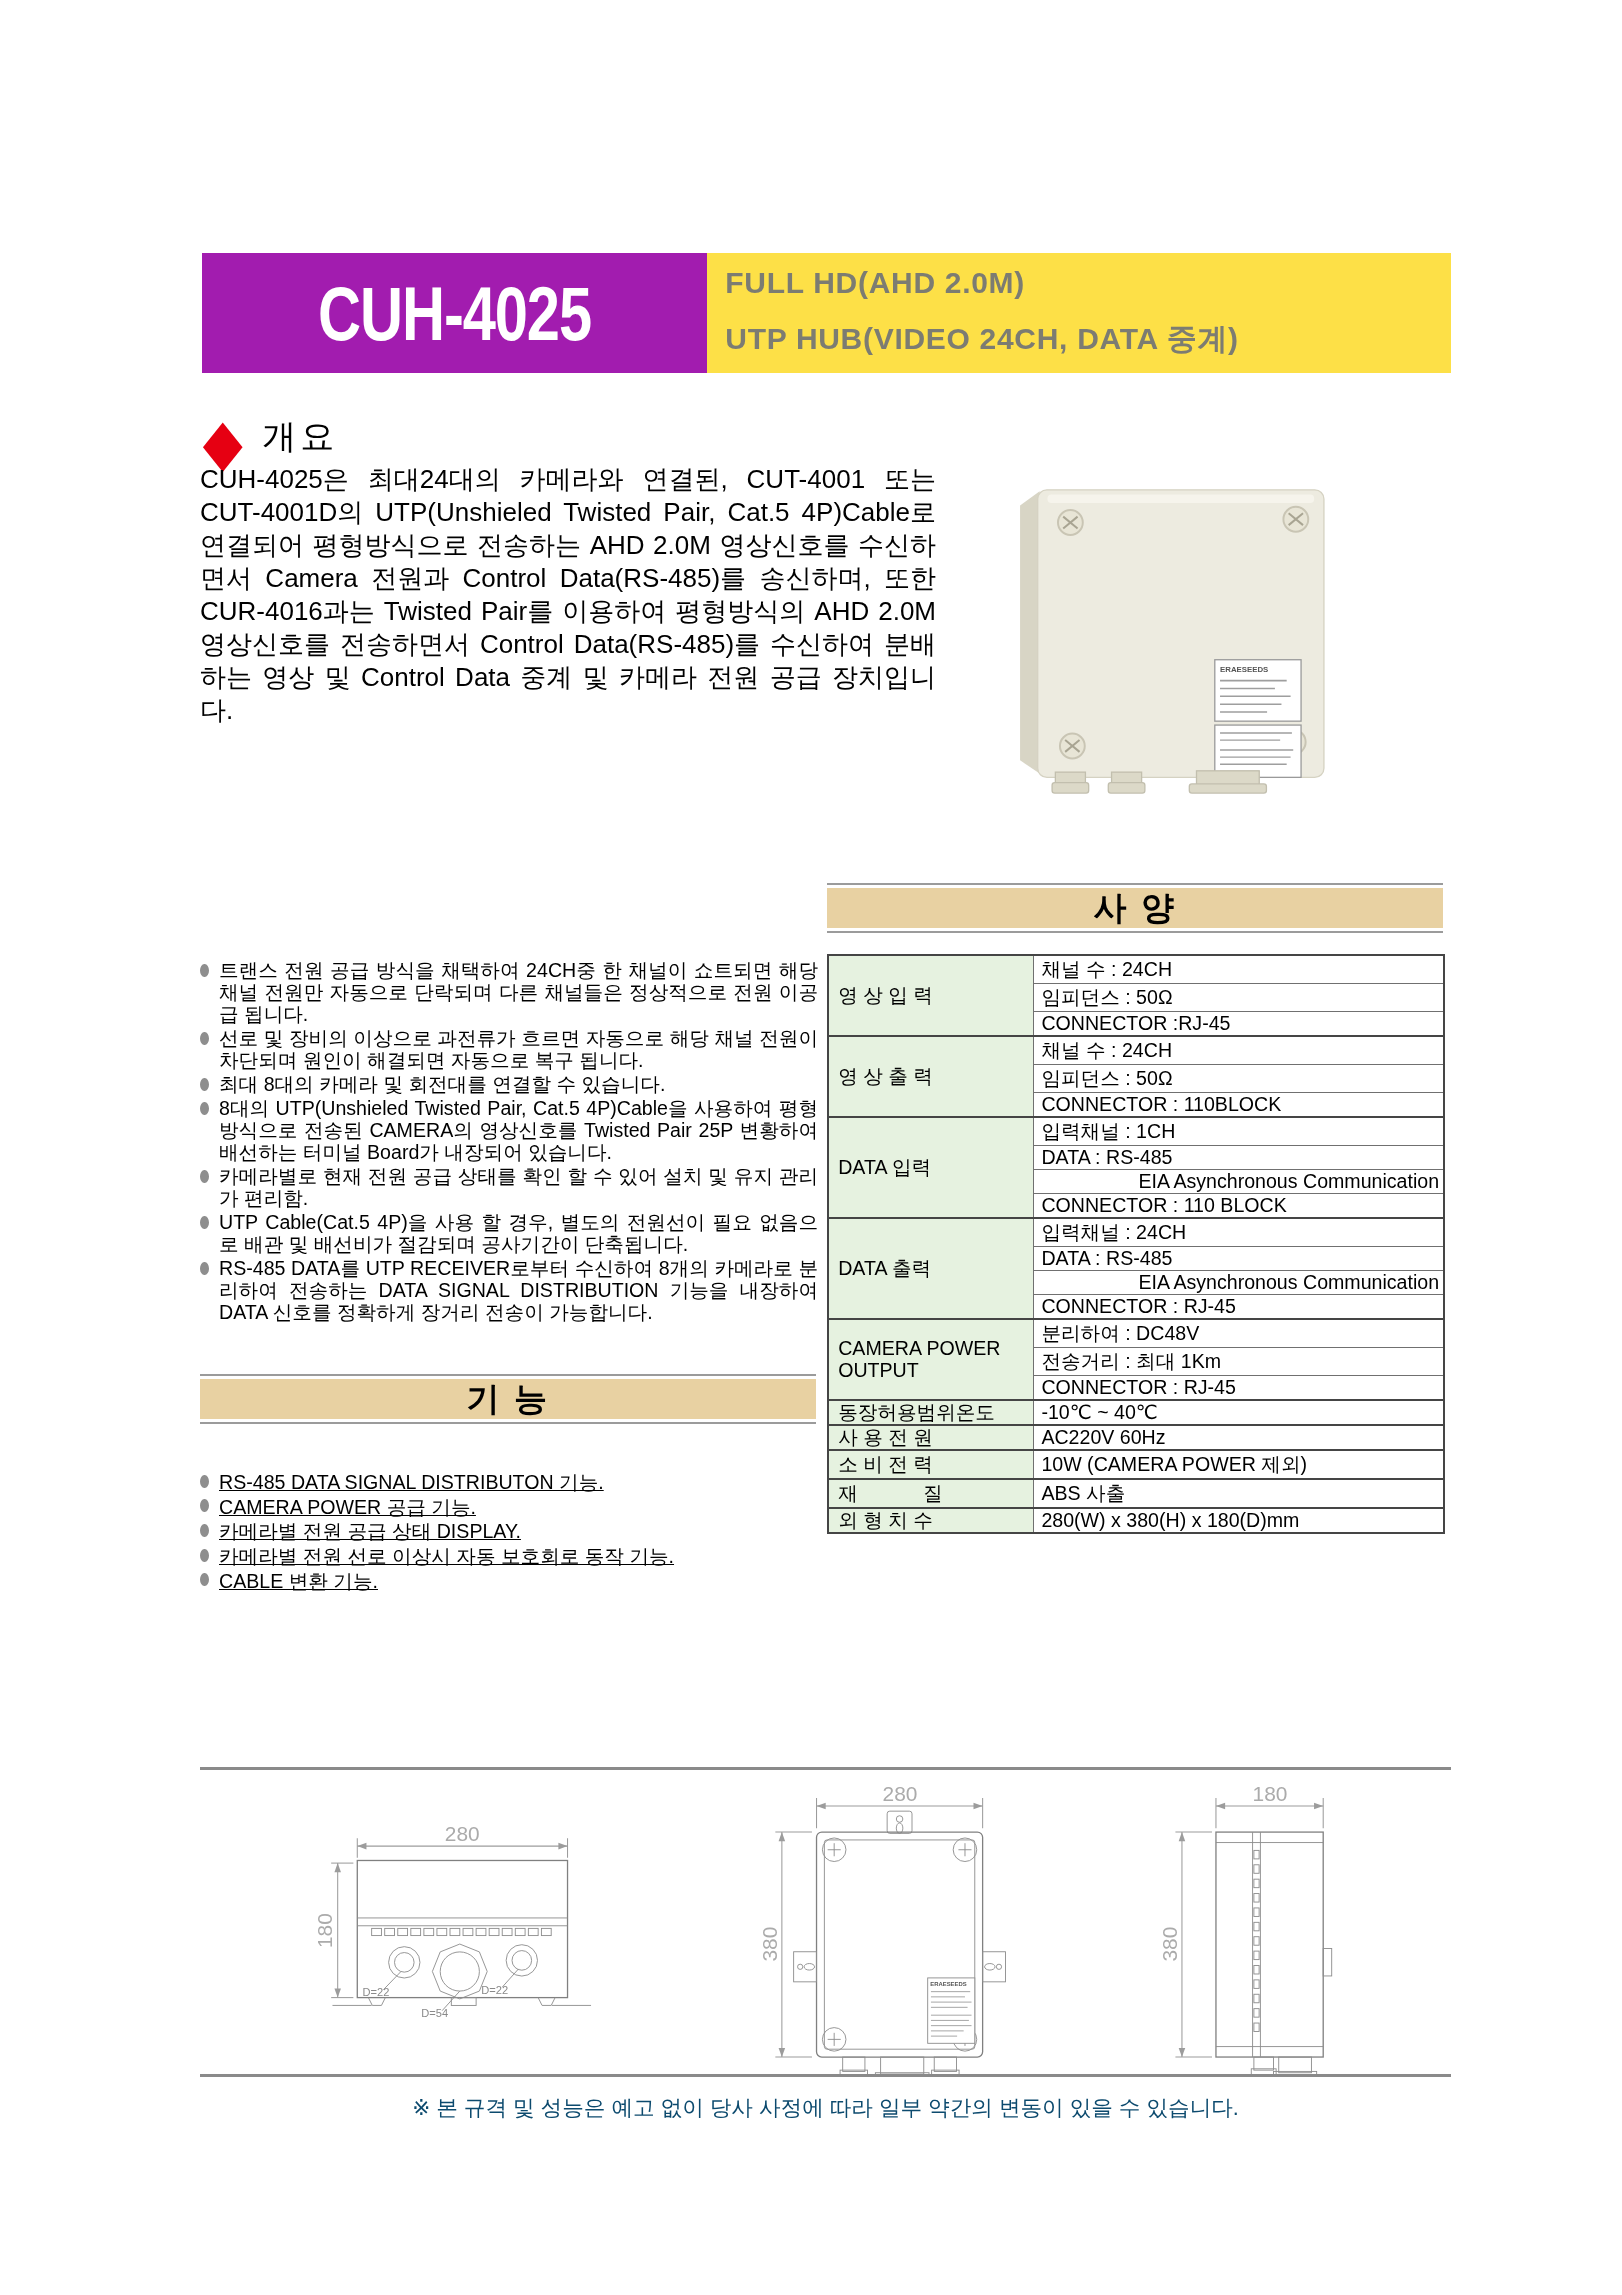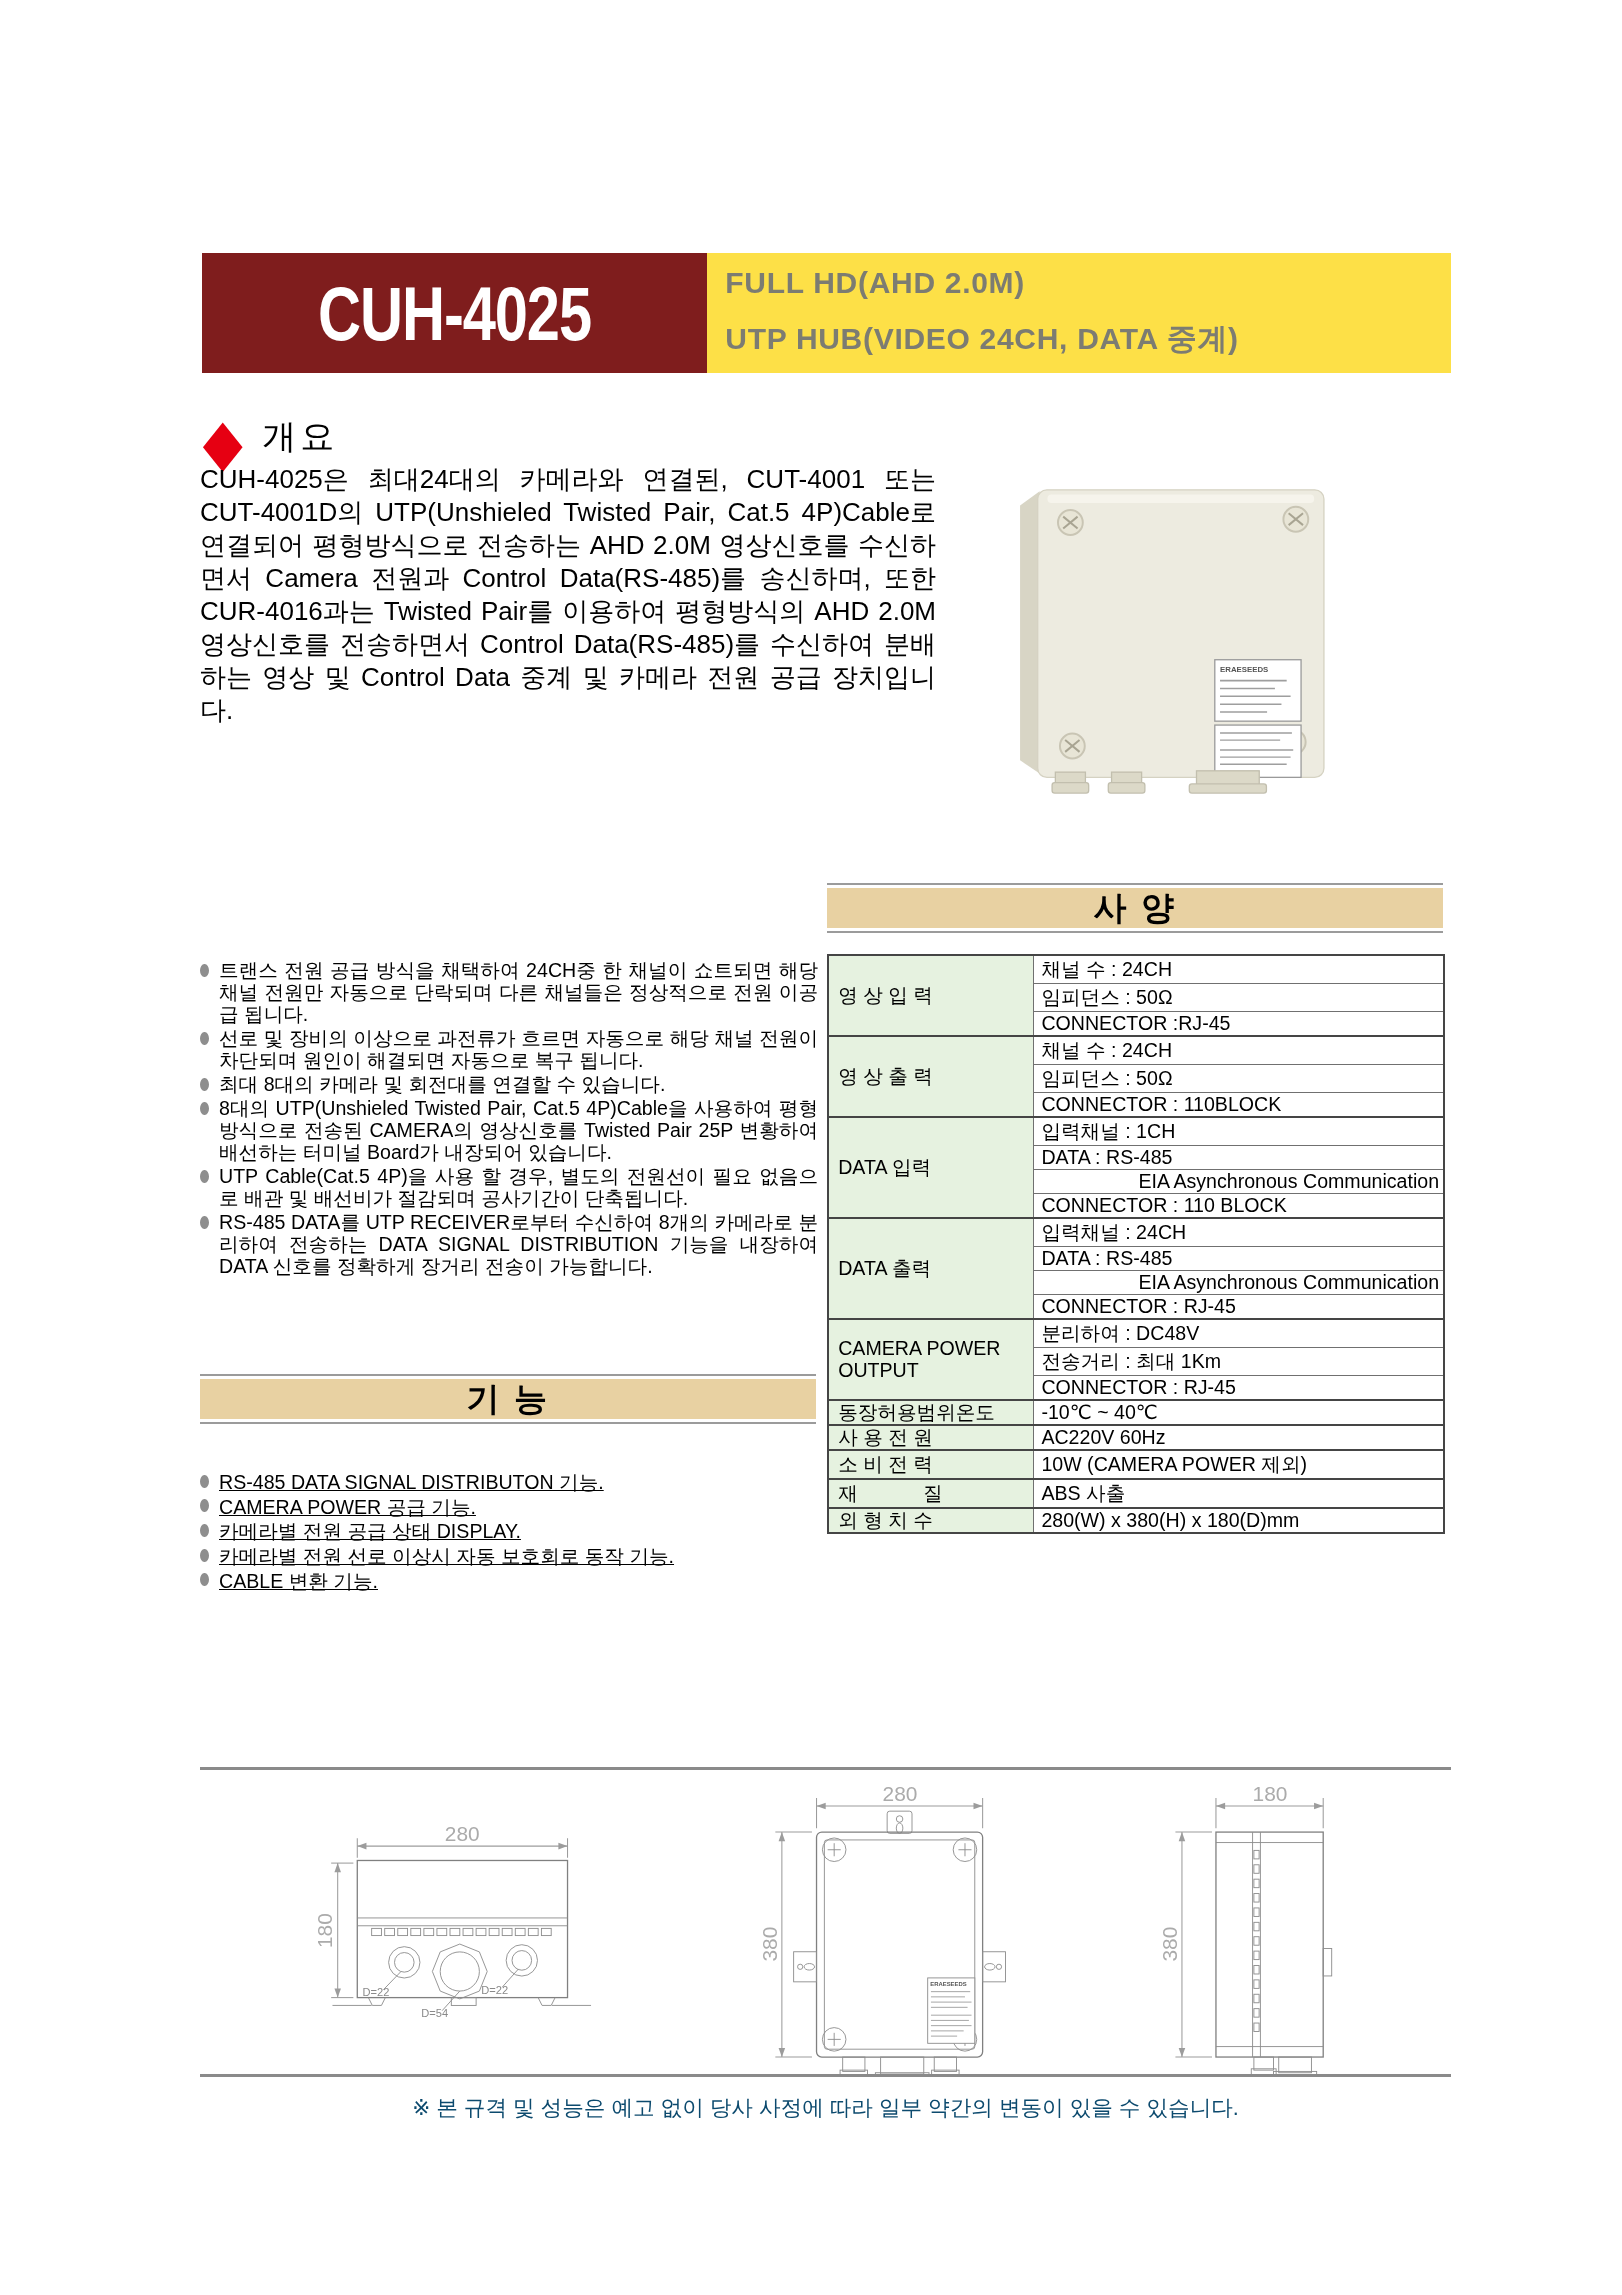--- a/index.html
+++ b/index.html
@@ -2,21 +2,21 @@
 <html style="font-size:10.5px"><head>
 <meta charset="utf-8">
 <style>
   * { margin:0; padding:0; box-sizing:border-box; }
   html,body { background:#ffffff; }
   body { font-family:"Liberation Sans","DejaVu Sans",sans-serif; color:#000; }
   .page { position:relative; width:1623px; height:2295px; background:#fff; overflow:hidden; }
 
   
   .header-band { position:absolute; left:202px; top:253px; width:1249px; height:120px; display:flex; }
-  .header-model { width:505px; height:100%; background:#7f1d1d; color:#fff; display:flex; align-items:center; justify-content:center; }
+  .header-model { width:505px; height:100%; background:#a21caf; color:#fff; display:flex; align-items:center; justify-content:center; }
   .header-model span { font-size:71px; font-weight:700; letter-spacing:-1.3px; display:inline-block; transform:scale(0.84,1.08); white-space:nowrap; }
   .header-sub { flex:1; background:#fde047; color:#7c7c72; display:flex; flex-direction:column; justify-content:center; gap:19.6px; padding-left:18.3px; }
   .header-sub div { font-size:30px; font-weight:700; letter-spacing:0.7px; white-space:nowrap; }
 
   
   .ov-title { position:absolute; left:205px; top:414px; display:flex; align-items:flex-end; gap:22px; }
   .diamond { width:27.5px; height:27.5px; background:#e60012; transform:scaleY(1.25) rotate(45deg); margin:5.2px 3.9px 0 3.9px; }
   .ov-title-text { font-size:34px; font-weight:500; letter-spacing:3.9px; }
   .ov-body { position:absolute; left:200px; top:463px; width:736px; font-size:26px; line-height:33px; text-align:justify; word-break:break-word; }
 
@@ -153,20 +153,24 @@
     <li>
         <span class="blt"></span>
         <span>최대 8대의 카메라 및 회전대를 연결할 수 있습니다.</span>
       </li>
     <li>
         <span class="blt"></span>
         <span>8대의 UTP(Unshieled Twisted Pair, Cat.5 4P)Cable을 사용하여 평형방식으로 전송된 CAMERA의 영상신호를 Twisted Pair 25P 변황하여 배선하는 터미널 Board가 내장되어 있습니다.</span>
       </li>
     <li>
         <span class="blt"></span>
+        <span>카메라별로 현재 전원 공급 상태를 확인 할 수 있어 설치 및 유지 관리가 편리함.</span>
+      </li>
+    <li>
+        <span class="blt"></span>
         <span>UTP Cable(Cat.5 4P)을 사용 할 경우, 별도의 전원선이 필요 없음으로 배관 및 배선비가 절감되며 공사기간이 단축됩니다.</span>
       </li>
     <li>
         <span class="blt"></span>
         <span>RS-485 DATA를 UTP RECEIVER로부터 수신하여 8개의 카메라로 분리하여 전송하는 DATA SIGNAL DISTRIBUTION 기능을 내장하여 DATA 신호를 정확하게 장거리 전송이 가능합니다.</span>
       </li>
   </ul>
 
   <div class="bar bar-functions">
     <span>기 능</span>

